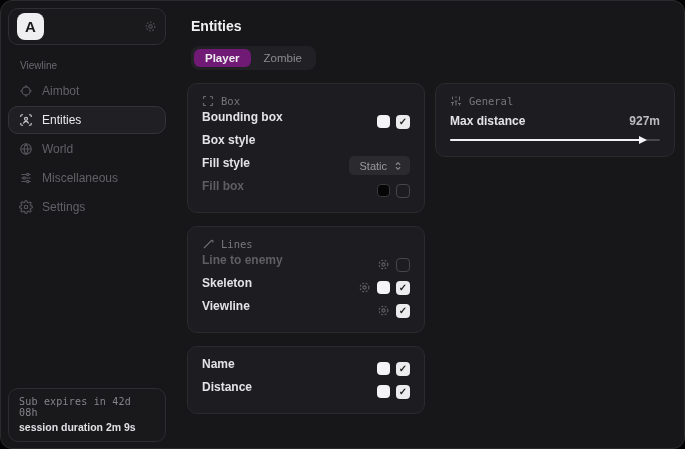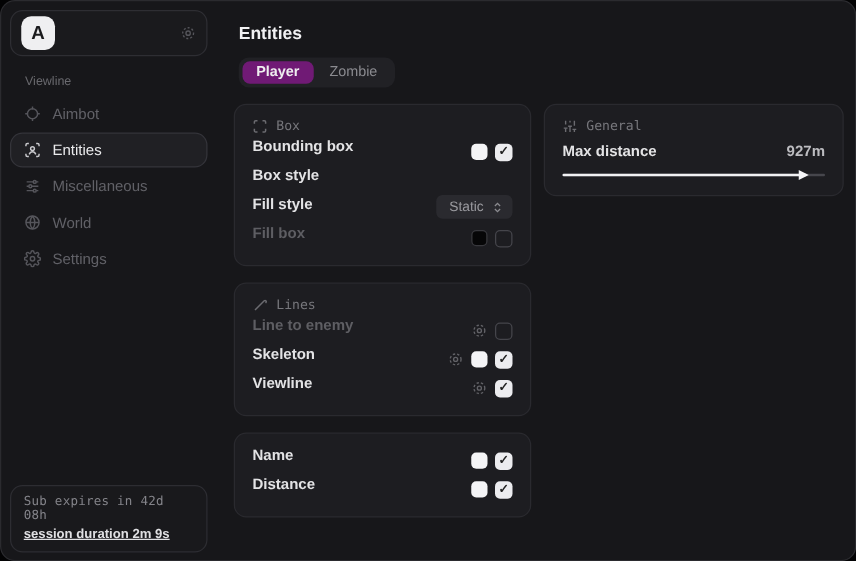--- a/index.html
+++ b/index.html
@@ -24,21 +24,21 @@
   .nav-item{
     height:28px;display:flex;align-items:center;gap:9px;padding:0 10px;border-radius:10px;
     font-size:12px;color:#616167;border:1px solid transparent;cursor:pointer;
   }
   .nav-item .nicon{display:flex;color:#55555b;}
   .nav-item.selected{background:#202024;border-color:#34343a;color:#eaeaec;}
   .nav-item.selected .nicon{color:#c9c9cd;}
   .sb-spacer{flex:1;}
   .sub-card{border:1px solid #2d2d32;border-radius:10px;padding:7px 10px 8px;background:#19191c;}
   .sub-line1{font-family:"DejaVu Sans Mono",monospace;font-size:10px;color:#84848a;letter-spacing:.2px;}
-  .sub-line2{font-size:10.5px;font-weight:bold;color:#e0e0e3;margin-top:3px;text-decoration:underline;}
+  .sub-line2{font-size:10.5px;font-weight:bold;color:#e0e0e3;margin-top:3px;}
   
   .main{flex:1;padding:13px 13px 0 15px;display:flex;flex-direction:column;}
   .page-title{font-size:14px;font-weight:bold;color:#f1f1f3;margin:4px 0 0 4px;}
   .tabs{display:inline-flex;align-self:flex-start;background:#212125;border-radius:8px;padding:3px;gap:2px;margin:12px 0 0 4px;}
   .tab{padding:3px 11px;font-size:11.5px;color:#8b8b90;border-radius:6px;cursor:pointer;}
   .tab.active{background:#701a75;color:#eeeeef;font-weight:bold;}
   .columns{display:flex;gap:10px;margin-top:13px;align-items:flex-start;}
   .col-left{width:238px;display:flex;flex-direction:column;gap:13px;}
   .col-right{width:240px;}
   .card{width:100%;background:#1d1d21;border:1px solid #2a2a2f;border-radius:10px;padding:10px 14px 10px;}
@@ -103,36 +103,36 @@
               <path d="M3 7V5a2 2 0 0 1 2-2h2M17 3h2a2 2 0 0 1 2 2v2M21 17v2a2 2 0 0 1-2 2h-2M7 21H5a2 2 0 0 1-2-2v-2"></path>
               <circle cx="12" cy="10" r="2.6"></circle>
               <path d="M7.5 18c1-2.6 2.7-3.6 4.5-3.6s3.5 1 4.5 3.6"></path>
             </svg>
         </span>
         <span>Entities</span>
       </div>
       <div class="nav-item">
         <span class="nicon">
           <svg width="14" height="14" viewBox="0 0 24 24" fill="none" stroke="currentColor" stroke-width="2">
+              <circle cx="12" cy="12" r="9"></circle>
+              <path d="M3 12h18M12 3a14 14 0 0 1 0 18M12 3a14 14 0 0 0 0 18"></path>
+            </svg>
+        </span>
+        <span>World</span>
+      </div>
+      <div class="nav-item">
+        <span class="nicon">
+          <svg width="14" height="14" viewBox="0 0 24 24" fill="none" stroke="currentColor" stroke-width="2">
               <path d="M4 6h9M17 6h3M4 12h3M11 12h9M4 18h9M17 18h3"></path>
               <circle cx="15" cy="6" r="2"></circle>
               <circle cx="9" cy="12" r="2"></circle>
               <circle cx="15" cy="18" r="2"></circle>
             </svg>
         </span>
         <span>Miscellaneous</span>
-      </div>
-      <div class="nav-item">
-        <span class="nicon">
-          <svg width="14" height="14" viewBox="0 0 24 24" fill="none" stroke="currentColor" stroke-width="2">
-              <circle cx="12" cy="12" r="9"></circle>
-              <path d="M3 12h18M12 3a14 14 0 0 1 0 18M12 3a14 14 0 0 0 0 18"></path>
-            </svg>
-        </span>
-        <span>World</span>
       </div>
       <div class="nav-item">
         <span class="nicon">
           <svg width="14" height="14" viewBox="0 0 24 24" fill="none" stroke="currentColor" stroke-width="2">
               <circle cx="12" cy="12" r="3"></circle>
               <path d="M19.4 15a1.7 1.7 0 0 0 .3 1.9l.1.1a2 2 0 1 1-2.8 2.8l-.1-.1a1.7 1.7 0 0 0-1.9-.3 1.7 1.7 0 0 0-1 1.5V21a2 2 0 1 1-4 0v-.1a1.7 1.7 0 0 0-1-1.6 1.7 1.7 0 0 0-1.9.3l-.1.1a2 2 0 1 1-2.8-2.8l.1-.1a1.7 1.7 0 0 0 .3-1.9 1.7 1.7 0 0 0-1.5-1H3a2 2 0 1 1 0-4h.1a1.7 1.7 0 0 0 1.6-1 1.7 1.7 0 0 0-.3-1.9l-.1-.1a2 2 0 1 1 2.8-2.8l.1.1a1.7 1.7 0 0 0 1.9.3H9a1.7 1.7 0 0 0 1-1.5V3a2 2 0 1 1 4 0v.1a1.7 1.7 0 0 0 1 1.6 1.7 1.7 0 0 0 1.9-.3l.1-.1a2 2 0 1 1 2.8 2.8l-.1.1a1.7 1.7 0 0 0-.3 1.9v.1a1.7 1.7 0 0 0 1.5 1H21a2 2 0 1 1 0 4h-.1a1.7 1.7 0 0 0-1.5 1z"></path>
             </svg>
         </span>
         <span>Settings</span>
       </div>

